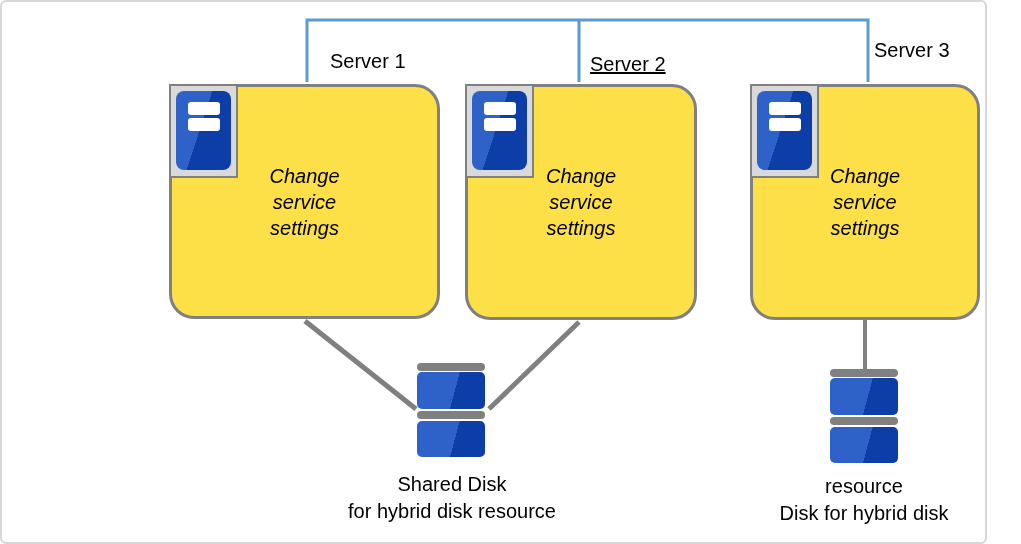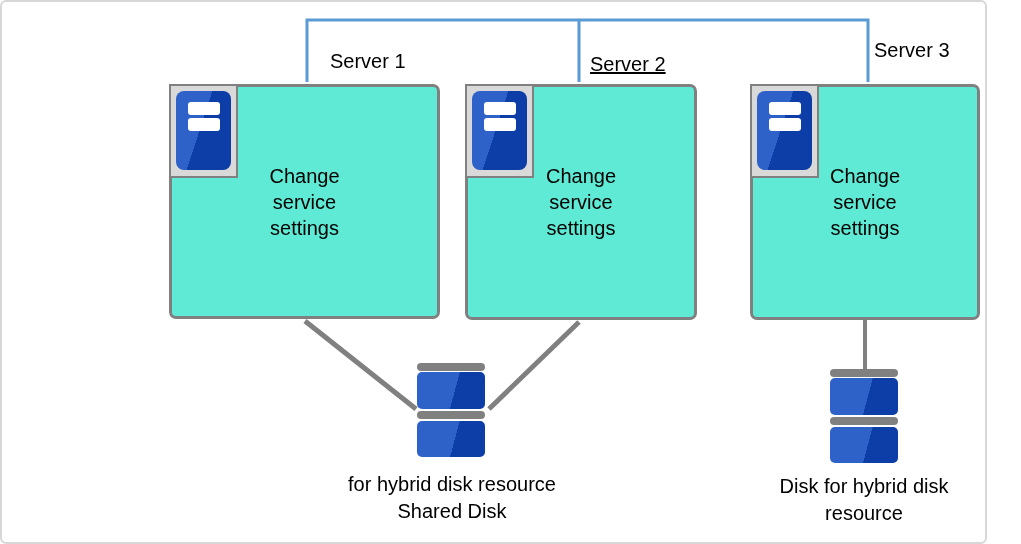--- a/index.html
+++ b/index.html
@@ -11,23 +11,23 @@
   svg.connectors{position:absolute;left:0;top:0;width:1021px;height:544px;}
   .blue-line{stroke:var(--connector-blue,#5B9BD5);stroke-width:3;fill:none;}
   .gray-line{stroke:var(--line-gray,#808080);stroke-width:5;fill:none;}
   .gray-line-thin{stroke:var(--line-gray,#808080);stroke-width:4;fill:none;}
 
   .server-label{
     position:absolute;font-size:20px;line-height:22px;color:var(--text-color,#000);
     white-space:nowrap;
   }
   .server-box{
-    position:absolute;box-sizing:border-box;background:#5eead4;
-    border:3px solid var(--line-gray,#808080);border-radius:7px;
-    display:flex;align-items:center;justify-content:center;
+    position:absolute;box-sizing:border-box;background:#fde047;
+    border:3px solid var(--line-gray,#808080);border-radius:25px;
+    display:flex;align-items:center;justify-content:center;font-style:italic;
   }
   .action-text{
     width:100px;text-align:center;font-size:20px;line-height:26px;color:var(--text-color,#000);
   }
   .server-icon{
     position:absolute;width:69px;height:94px;box-sizing:border-box;
     background:var(--frame-fill,#D9D9D9);border:2px solid var(--line-gray,#808080);
   }
   .server-icon .tower{
     position:absolute;left:5px;right:5px;top:5px;bottom:6px;border-radius:8px;
@@ -120,28 +120,28 @@
     </div>
   </div>
 
   <div class="disk-icon shared-disk">
     <div class="platter-bar bar-top"></div>
     <div class="platter platter-1"></div>
     <div class="platter-bar bar-mid"></div>
     <div class="platter platter-2"></div>
   </div>
   <div class="disk-label shared-disk-label">
+    <span>Shared Disk</span>
     <span>for hybrid disk resource</span>
-    <span>Shared Disk</span>
   </div>
 
   <div class="disk-icon local-disk">
     <div class="platter-bar bar-top"></div>
     <div class="platter platter-1"></div>
     <div class="platter-bar bar-mid"></div>
     <div class="platter platter-2"></div>
   </div>
   <div class="disk-label local-disk-label">
+    <span>resource</span>
     <span>Disk for hybrid disk</span>
-    <span>resource</span>
   </div>
 
 </div>
 
 </body></html>

